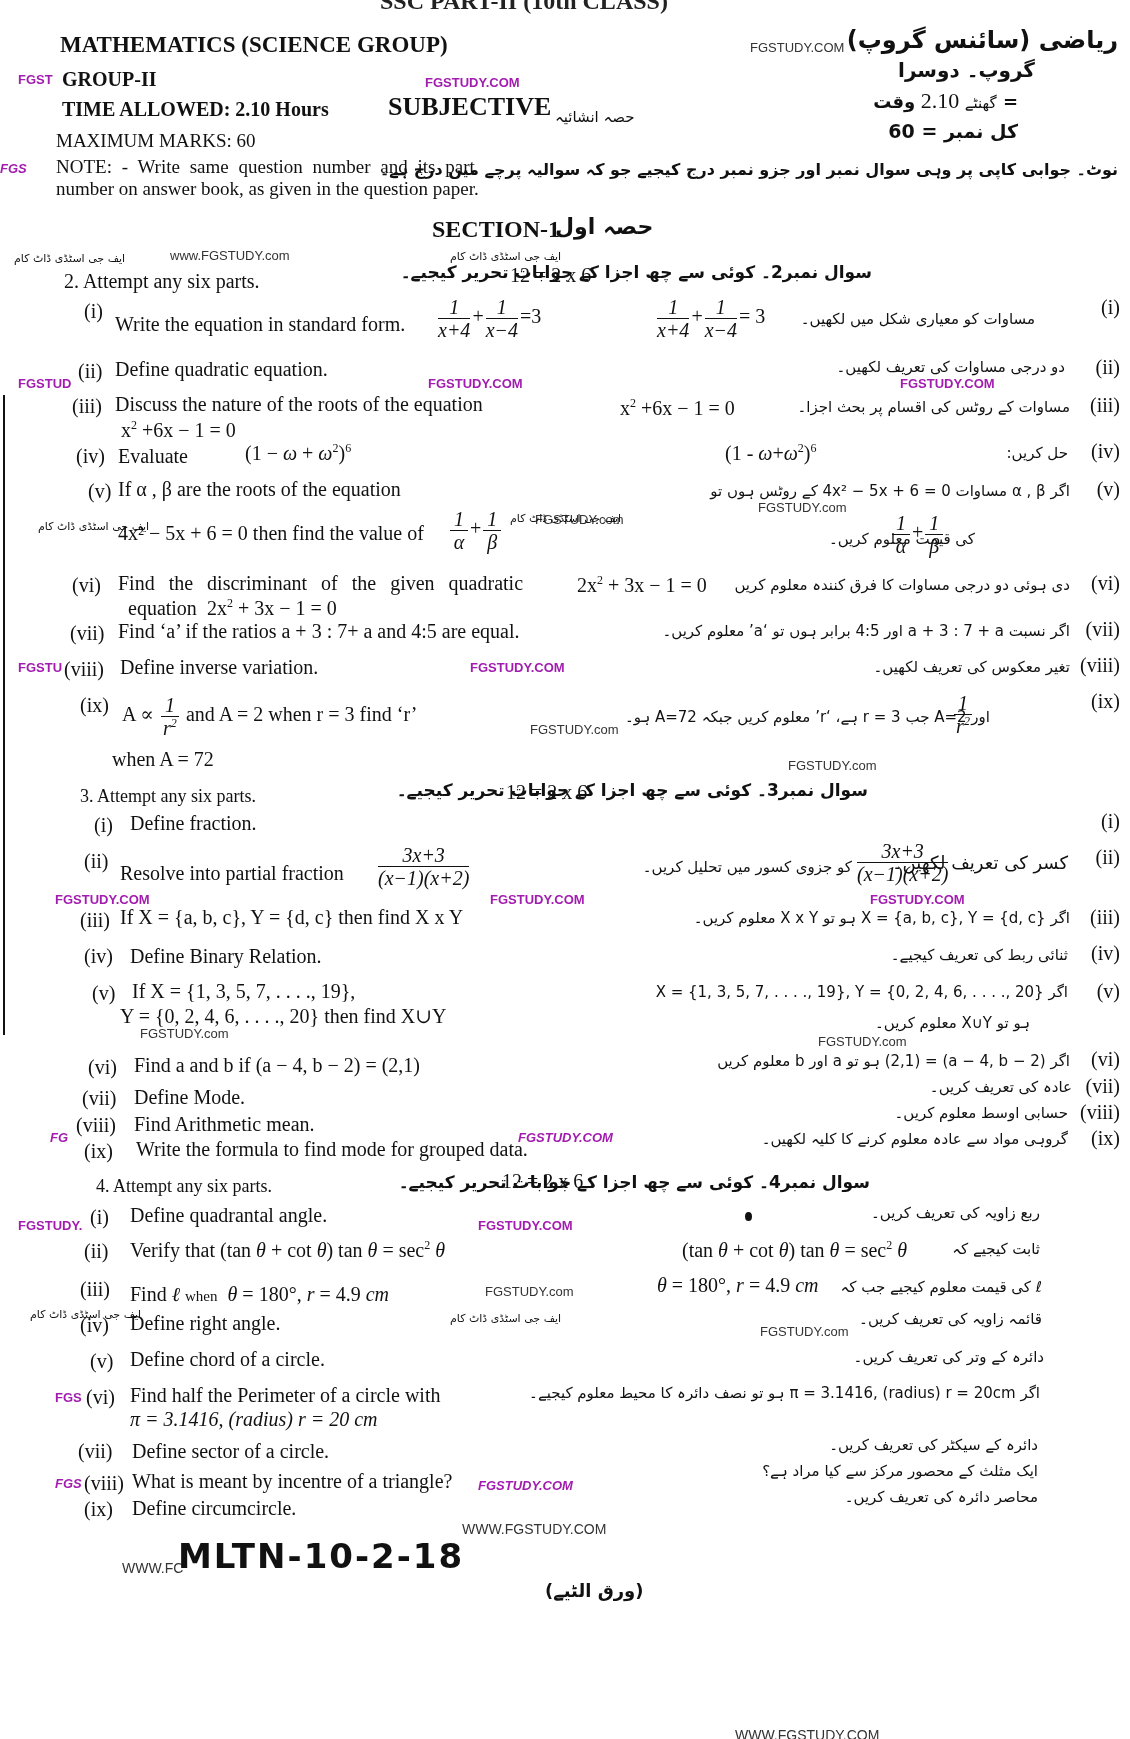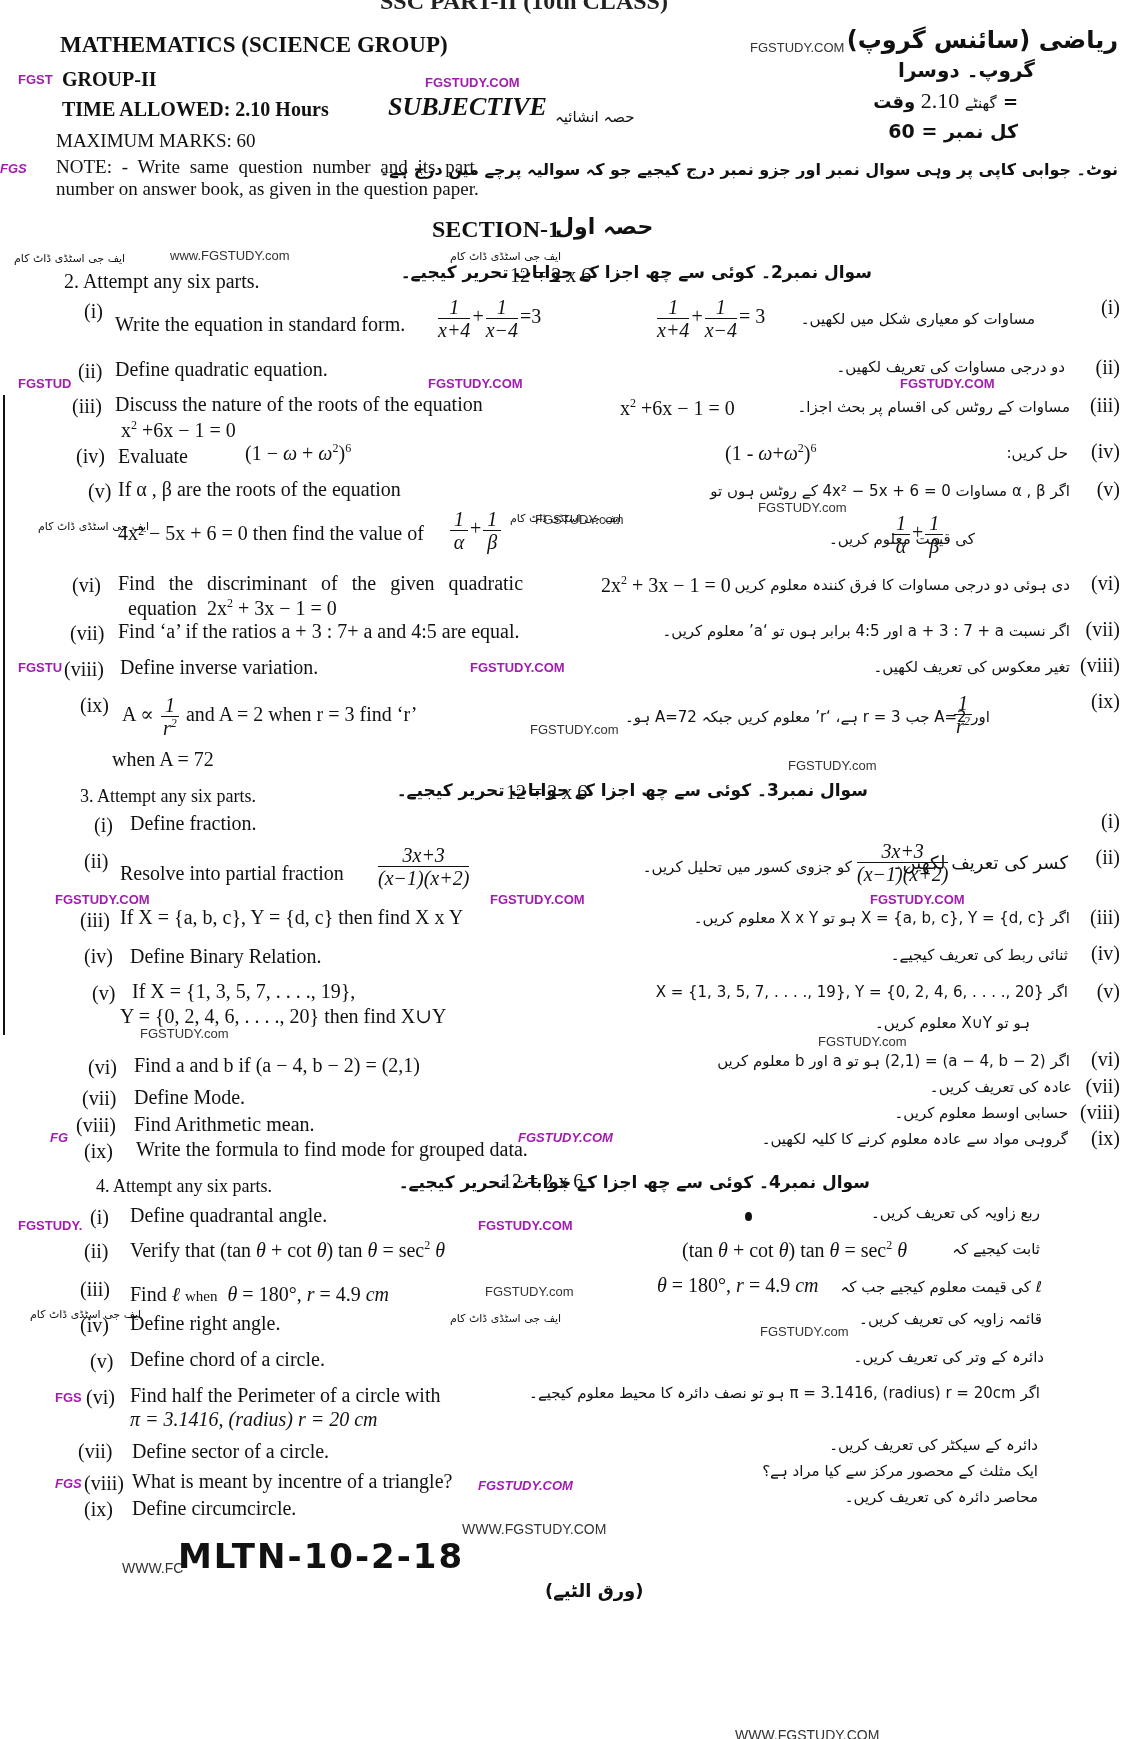--- a/index.html
+++ b/index.html
@@ -32,21 +32,21 @@
 </div>
 <div class="abs ur b" style="right:12px;top:26px;font-size:24px;">ریاضی (سائنس گروپ)</div>
 <div class="abs wm" style="left:750px;top:40px;">FGSTUDY.COM</div>
 
 <div class="abs wmb" style="left:18px;top:72px;">FGST</div>
 <div class="abs ser b" style="left:62px;top:68px;font-size:20px;">GROUP-II</div>
 <div class="abs wmb" style="left:425px;top:75px;">FGSTUDY.COM</div>
 <div class="abs ur b" style="right:95px;top:58px;font-size:20px;">گروپ۔ دوسرا</div>
 
 <div class="abs ser b" style="left:62px;top:98px;font-size:20px;">TIME ALLOWED: 2.10 Hours</div>
-<div class="abs ser b" style="left:388px;top:92px;font-size:26px;font-style:italic;">SUBJECTIVE</div>
+<div class="abs ser b" style="left:388px;top:92px;font-size:26px;">SUBJECTIVE</div>
 <div class="abs ur" style="left:555px;top:98px;font-size:15px;margin-top:10px;">حصہ انشائیہ</div>
 <div class="abs" style="right:112px;top:88px;font-size:22px;">
   <span class="ur" style="font-size:15px;">گھنٹے</span>
   <span class="ser">2.10</span>
   <span class="ur b" style="font-size:18px;">وقت =</span>
 </div>
 
 <div class="abs ser" style="left:56px;top:130px;font-size:19px;">MAXIMUM MARKS: 60</div>
 <div class="abs ur b" style="right:112px;top:120px;font-size:19px;">کل نمبر = 60</div>
 
@@ -116,21 +116,21 @@
 <div class="abs ser q" style="left:890px;top:512px;">
   <span class="frac"><span class="num">1</span><span>α</span></span>+<span class="frac"><span class="num">1</span><span>β</span></span>
 </div>
 <div class="abs ur" style="right:155px;top:530px;font-size:15px;">کی قیمت معلوم کریں۔</div>
 
 <div class="abs ser q" style="left:72px;top:574px;">(vi)</div>
 <div class="abs ser q" style="left:118px;top:572px;word-spacing:9px;">Find the discriminant of the given quadratic</div>
 <div class="abs ser q" style="left:128px;top:596px;">
   <span>equation</span>&nbsp;&nbsp;2x<sup>2</sup> + 3x − 1 = 0
 </div>
-<div class="abs ser q" style="left:601px;top:573px;">2x<sup>2</sup> + 3x − 1 = 0</div>
+<div class="abs ser q" style="left:577px;top:573px;">2x<sup>2</sup> + 3x − 1 = 0</div>
 <div class="abs ur" style="right:60px;top:576px;font-size:15px;">دی ہوئی دو درجی مساوات کا فرق کنندہ معلوم کریں</div>
 <div class="abs ser q" style="right:10px;top:572px;">(vi)</div>
 
 <div class="abs ser q" style="left:70px;top:622px;">(vii)</div>
 <div class="abs ser q" style="left:118px;top:620px;">Find ‘a’ if the ratios a + 3 : 7+ a and 4:5 are equal.</div>
 <div class="abs ur" style="right:60px;top:622px;font-size:15px;">اگر نسبت a + 3 : 7 + a اور 4:5 برابر ہوں تو ‘a’ معلوم کریں۔</div>
 <div class="abs ser q" style="right:10px;top:618px;">(vii)</div>
 
 <div class="abs wmb" style="left:18px;top:660px;">FGSTU</div>
 <div class="abs ser q" style="left:64px;top:658px;">(viii)</div>

